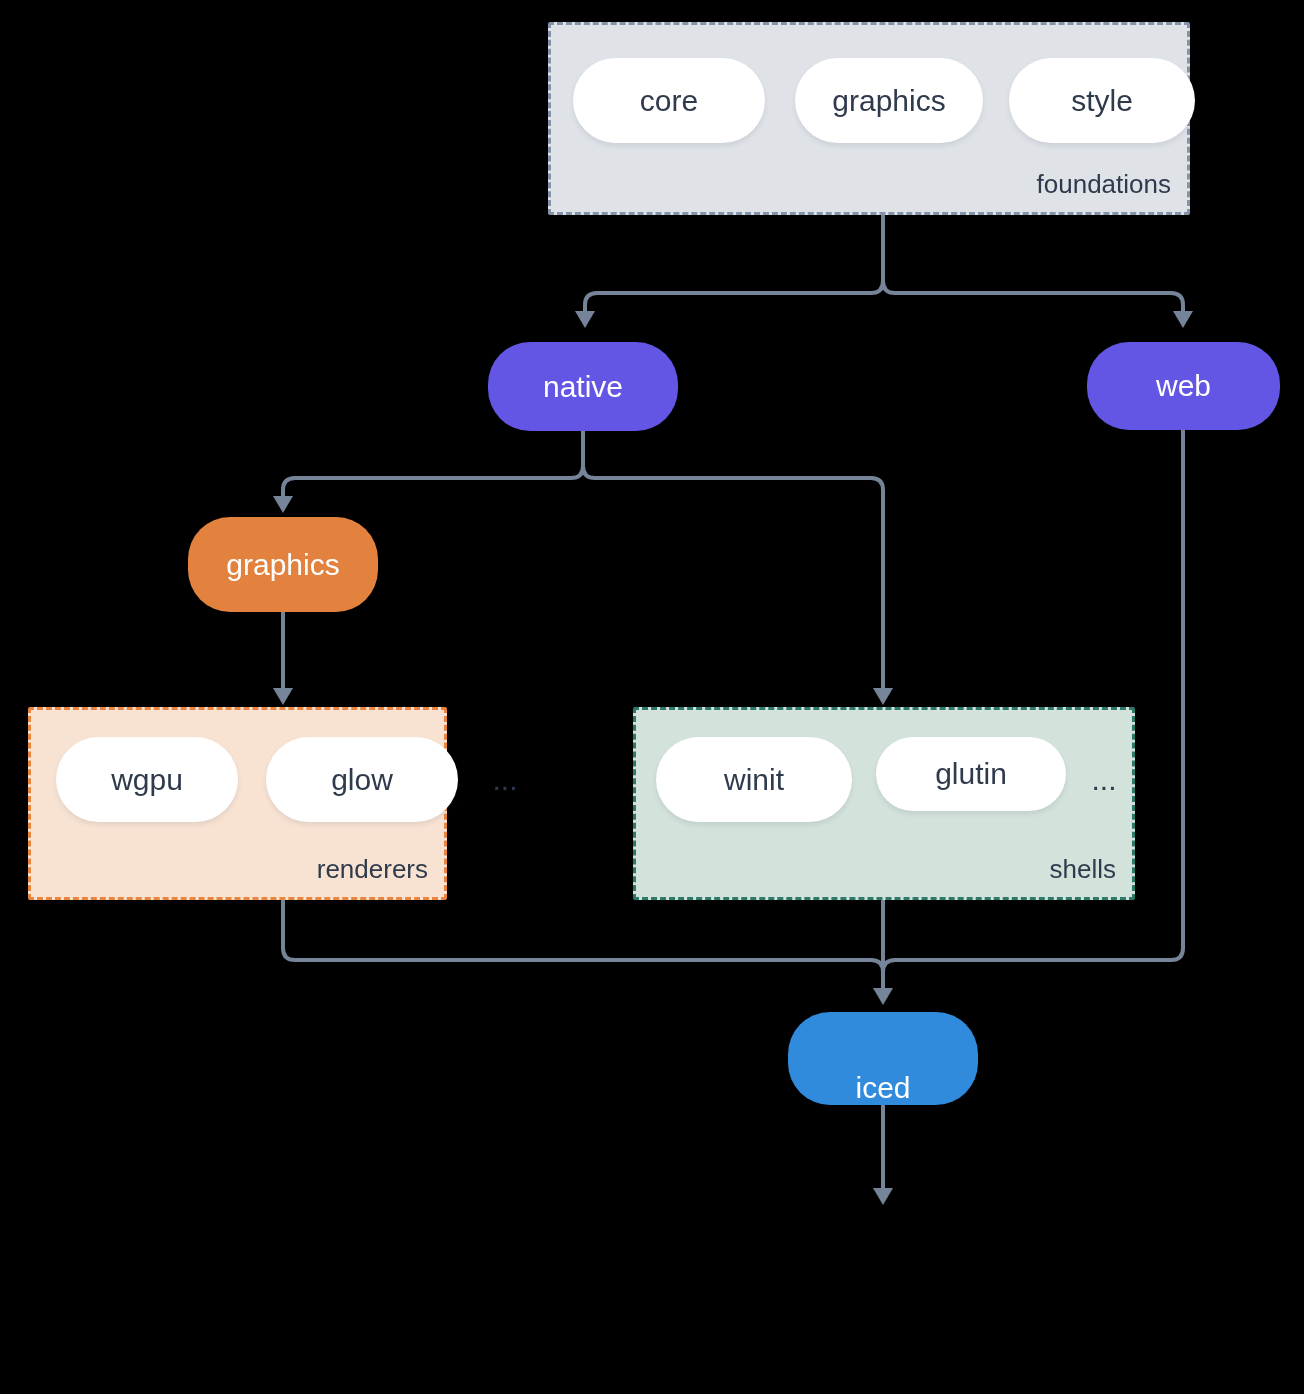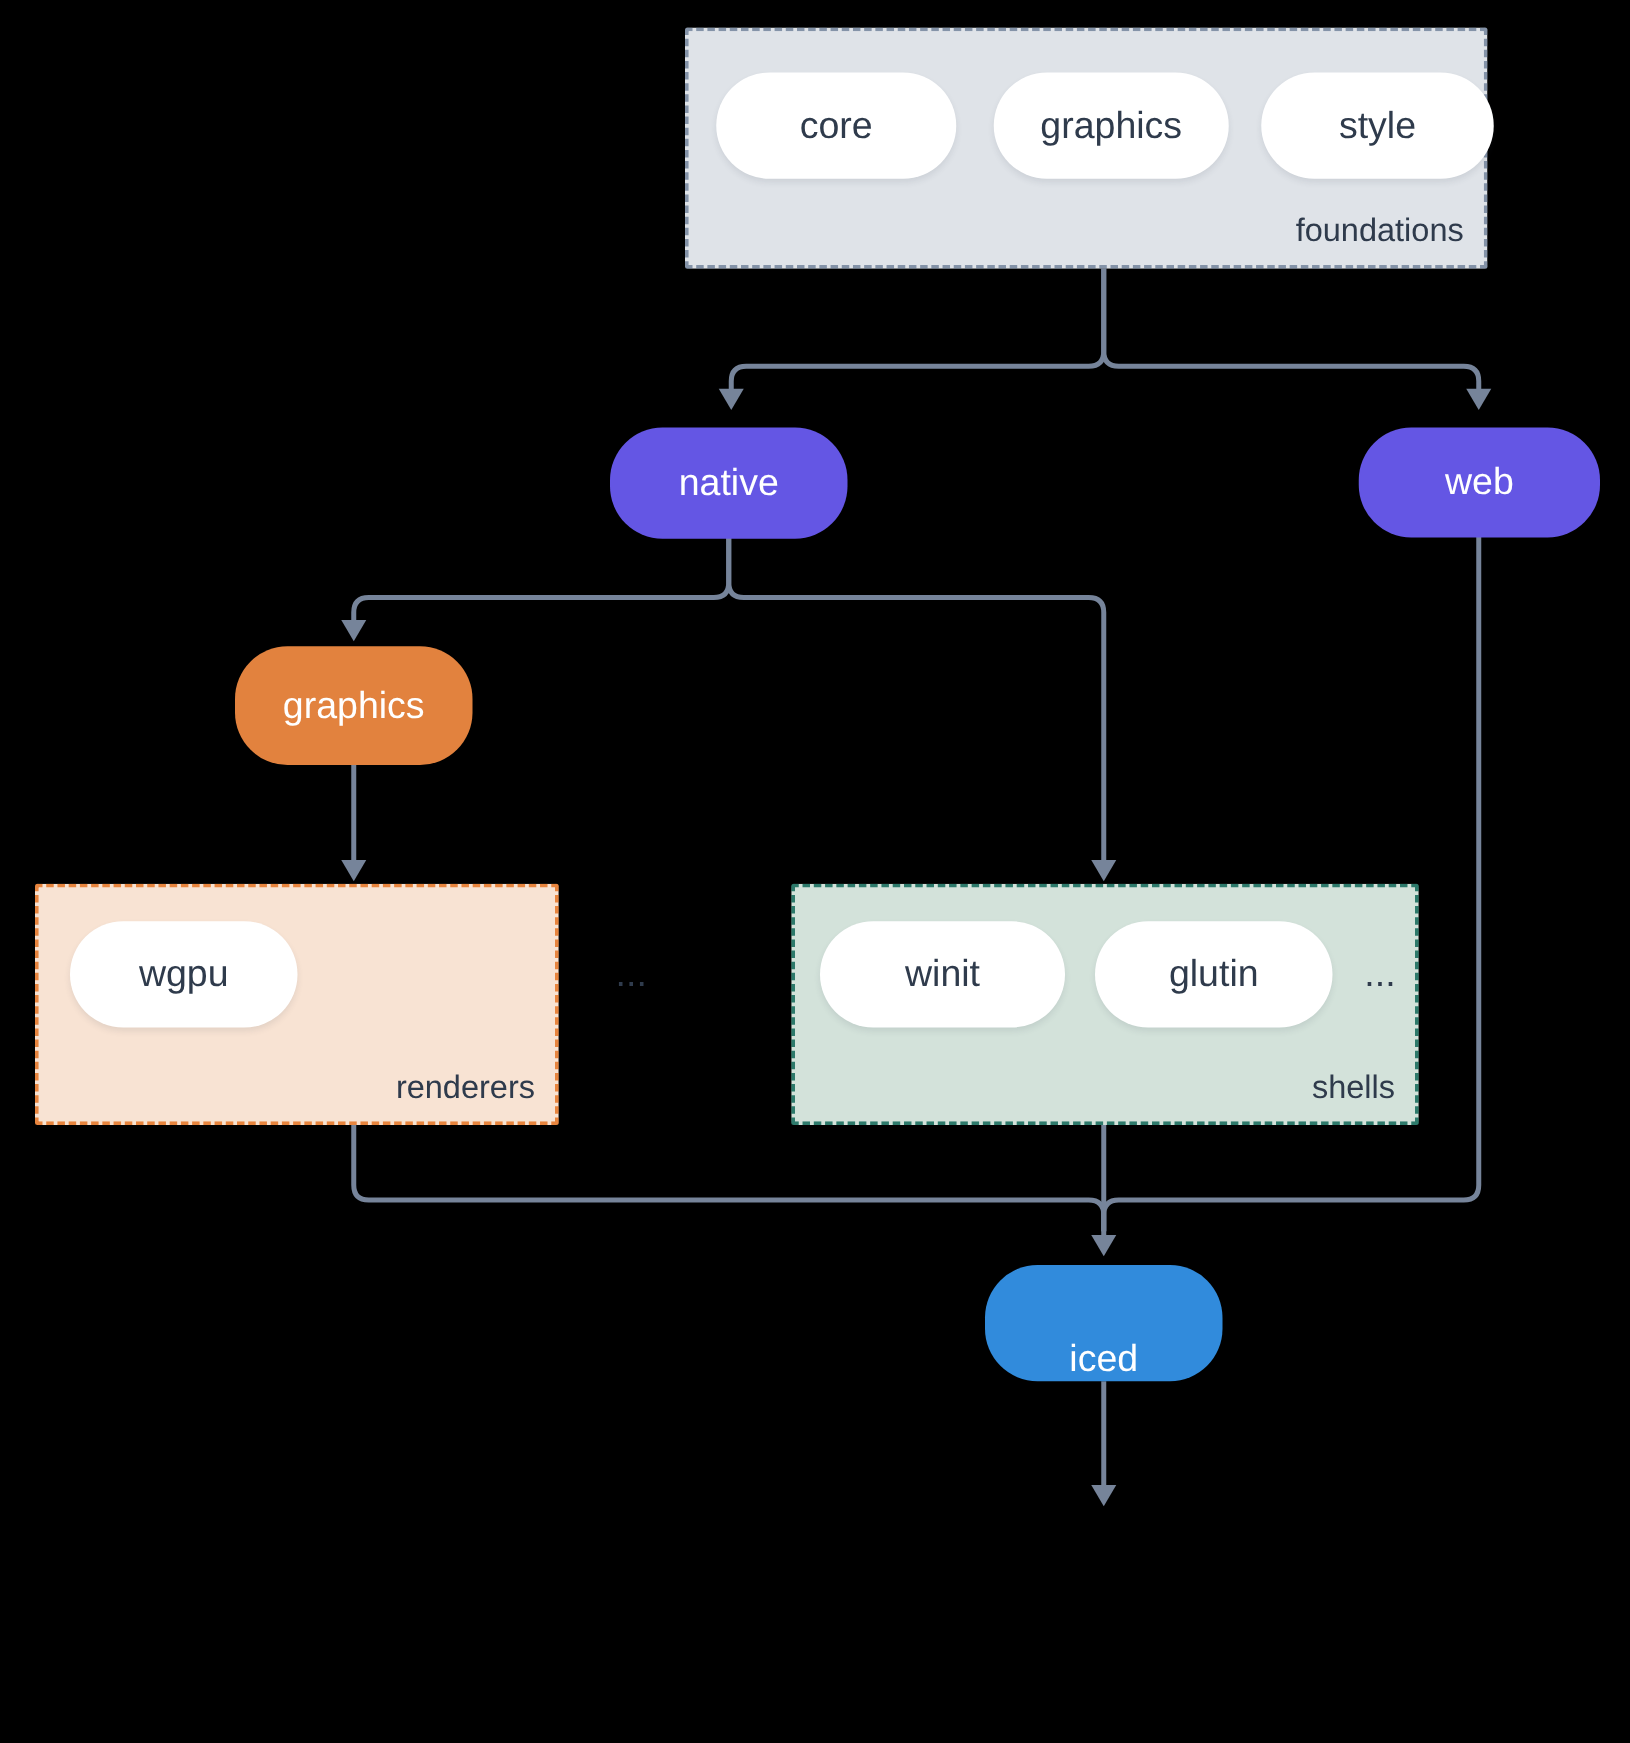--- a/index.html
+++ b/index.html
@@ -101,29 +101,32 @@
   </div>
 
   <div class="node orange" style="left:188px;top:517px;width:190px;height:95px;">
     <span>graphics</span>
   </div>
 
   <div class="group renderers" style="left:28px;top:707px;width:419px;height:193px;">
     <div class="pill" style="left:25px;top:27px;width:182px;height:85px;">
       <span>wgpu</span>
     </div>
+    <div class="pill" style="left:235px;top:27px;width:192px;height:85px;">
+      <span>glow</span>
+    </div>
     <div class="dots" style="left:443px;top:27px;width:62px;height:85px;">...</div>
     <div class="group-label">renderers</div>
   </div>
 
   <div class="group shells" style="left:633px;top:707px;width:502px;height:193px;">
     <div class="pill" style="left:20px;top:27px;width:196px;height:85px;">
       <span>winit</span>
     </div>
-    <div class="pill" style="left:240px;top:27px;width:190px;height:85px;">
+    <div class="pill" style="left:240px;top:27px;width:190px;height:74px;">
       <span>glutin</span>
     </div>
     <div class="dots" style="left:438px;top:27px;width:60px;height:85px;">...</div>
     <div class="group-label">shells</div>
   </div>
 
   <div class="node blue" style="left:788px;top:1012px;width:190px;height:93px;">
     <span>iced</span>
   </div>
 

